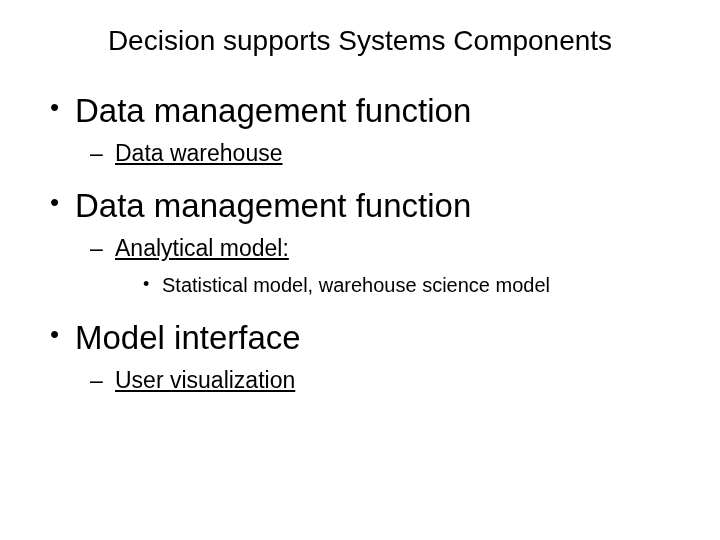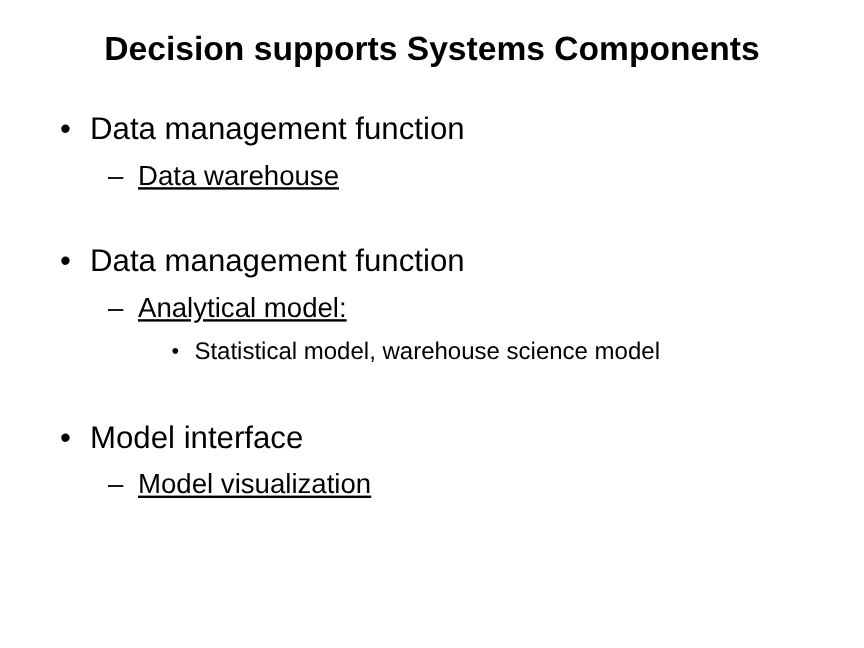--- a/index.html
+++ b/index.html
@@ -10,32 +10,31 @@
     body {
       width: 720px;
       height: 540px;
       background: #ffffff;
       font-family: Arial, Helvetica, sans-serif;
       color: #000000;
       padding: 25px 20px;
     }
     .title {
       font-size: 28px;
-      font-weight: bold;
+      font-weight: normal;
       text-align: center;
       margin-bottom: 35px;
       padding: 0 30px;
     }
     .bullet-l1 {
-      font-size: 26px;
+      font-size: 33px;
       margin-left: 25px;
       margin-bottom: 10px;
       position: relative;
       padding-left: 30px;
-      margin-top: 22px;
     }
     .bullet-l1::before {
       content: "•";
       position: absolute;
       left: 5px;
       font-size: 26px;
     }
     .bullet-l2 {
       font-size: 23px;
       margin-left: 70px;
@@ -75,13 +74,13 @@
 <div class="bullet-l1">Data management function</div>
 <div class="bullet-l2">Data warehouse</div>
 <div class="spacer"></div>
 
 <div class="bullet-l1">Data management function</div>
 <div class="bullet-l2">Analytical model:</div>
 <div class="bullet-l3">Statistical model, warehouse science model</div>
 <div class="spacer"></div>
 
 <div class="bullet-l1">Model interface</div>
-<div class="bullet-l2">Model visualization</div>
+<div class="bullet-l2">User visualization</div>
 
 </body></html>

